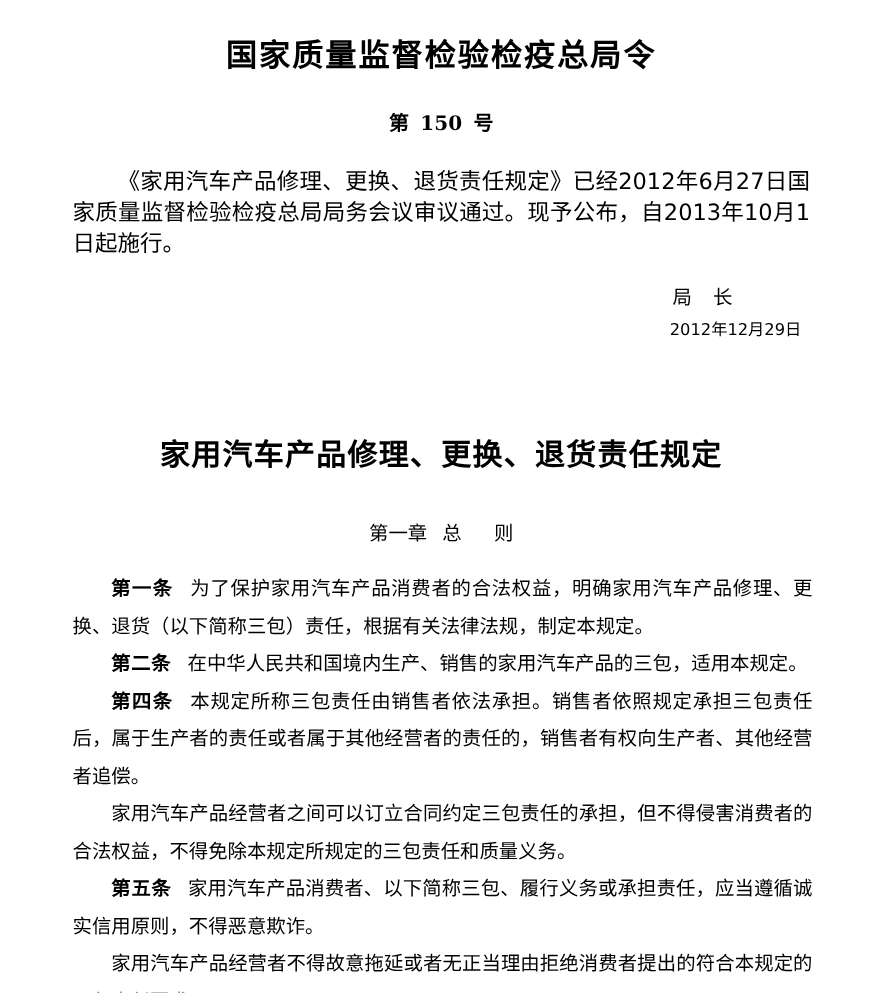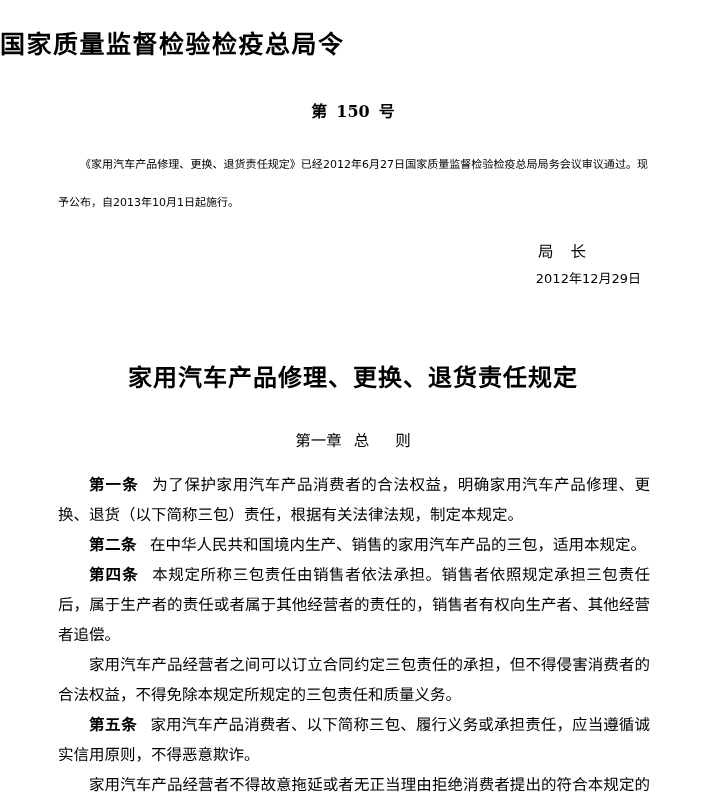--- a/index.html
+++ b/index.html
@@ -23,49 +23,49 @@
     box-sizing: border-box;
     padding: 0;
   }
 
   
   .decree-title {
     font-family: "DejaVu Serif", "Liberation Serif", serif;
     font-weight: bold;
     font-size: 25px;
     letter-spacing: 1.5px;
-    text-align: left;
+    text-align: center;
     margin: 0;
     padding-top: 30px;
     line-height: 1.2;
   }
   .decree-number {
     font-family: "DejaVu Serif", "Liberation Serif", serif;
     font-weight: bold;
     font-size: 16px;
     text-align: center;
-    margin: 17px;
+    margin: 4px;
     padding-top: 21px;
     letter-spacing: 0px;
   }
   .decree-number .num {
     font-family: "DejaVu Serif", "Liberation Serif", serif;
     font-weight: bold;
     padding: 0 9px;
   }
 
   
   .preamble {
     margin: 0;
     padding: 0;
     width: 590px;
     margin-left: 58px;
     margin-top: 24px;
-    font-size: 11px;
-    line-height: 38px;
+    font-size: 18px;
+    line-height: 25px;
     text-align: justify;
     text-justify: inter-ideograph;
     text-indent: 2em;
   }
 
   
   .sig-block {
     margin: 15px;
     padding: 0;
     width: 590px;

